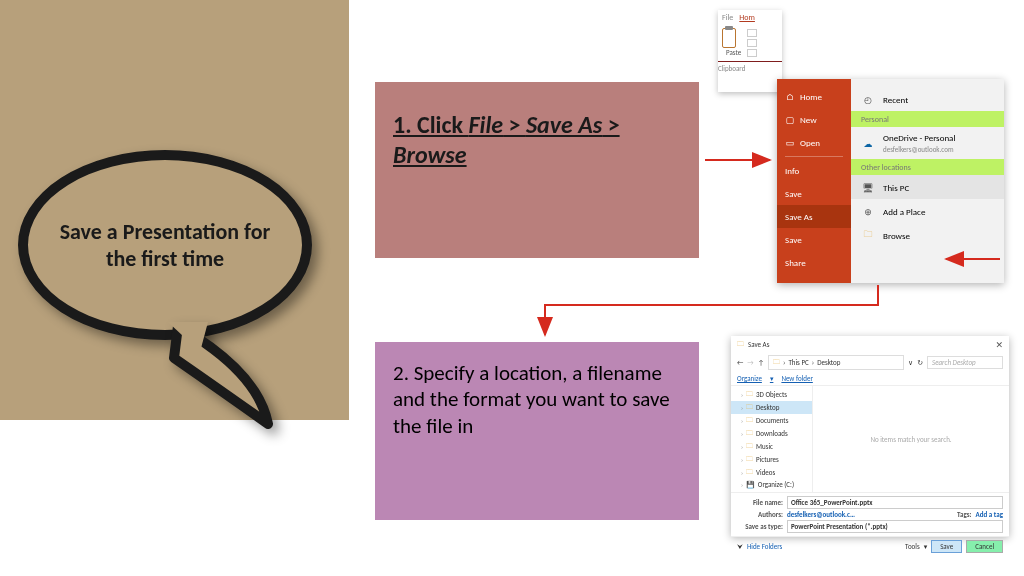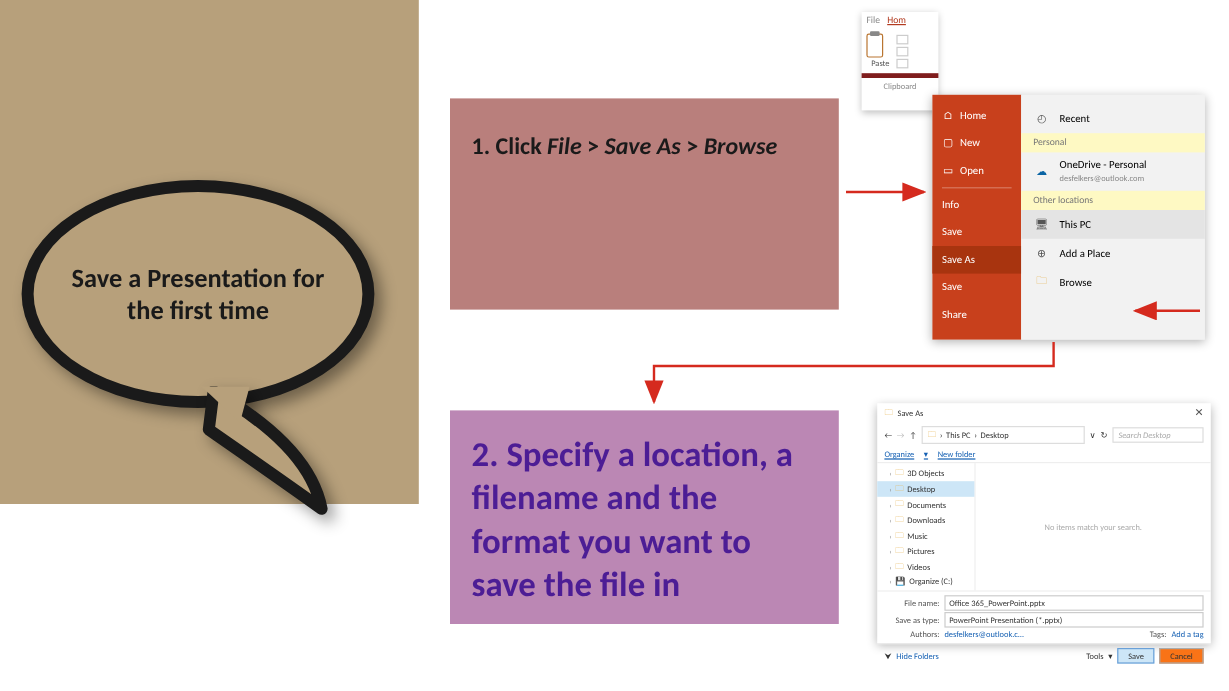--- a/index.html
+++ b/index.html
@@ -4,75 +4,75 @@
 <style>
   * { box-sizing: border-box; margin: 0; padding: 0; }
   body { width: 1024px; height: 576px; font-family: Calibri, Arial, sans-serif; background: #fff; position: relative; overflow: hidden; }
   .left-panel { position: absolute; left: 0; top: 0; width: 349px; height: 420px; background: #b7a07b; }
   .bubble-wrap { position: absolute; left: 18px; top: 150px; width: 310px; }
   .bubble-ellipse { width: 294px; height: 190px; border: 10px solid #1a1a1a; border-radius: 50%; background: #b7a07b; display: flex; align-items: center; justify-content: center; text-align: center; filter: drop-shadow(6px 6px 6px rgba(0,0,0,.4)); }
   .bubble-text { font-size: 22px; font-weight: bold; color: #1a1a1a; line-height: 1.25; padding: 0 18px; }
   .bubble-tail { position: absolute; left: 150px; top: 172px; width: 0; height: 0; }
   .bubble-tail svg { filter: drop-shadow(6px 6px 6px rgba(0,0,0,.4)); }
   .box1 { position: absolute; left: 375px; top: 82px; width: 324px; height: 176px; background: #b97f7c; padding: 28px 18px; }
-  .box1 .t { font-size: 20px; font-weight: bold; color: #1a1a1a; line-height: 1.25; }
+  .box1 .t { font-size: 24px; font-weight: bold; color: #1a1a1a; line-height: 1.25; text-decoration: underline; }
   .box1 .t i { font-style: italic; }
   .box2 { position: absolute; left: 375px; top: 342px; width: 324px; height: 178px; background: #bb87b4; padding: 18px 18px; }
-  .box2 .t { font-size: 29px; font-weight: bold; color: #4c1d95; line-height: 1.25; }
+  .box2 .t { font-size: 21px; font-weight: normal; color: #000000; line-height: 1.25; }
   .arrow-red { stroke: #d52a1e; fill: none; stroke-width: 2; }
   .arrow-head { fill: #d52a1e; }
   .arrows { position: absolute; left: 0; top: 0; width: 1024px; height: 576px; pointer-events: none; }
   
   .ribbon { position: absolute; left: 718px; top: 10px; width: 64px; height: 82px; background: #fff; box-shadow: 0 2px 6px rgba(0,0,0,.25); font-size: 8px; color: #555; }
   .ribbon .tabs { display: flex; gap: 6px; padding: 2px 4px; }
   .ribbon .tabs span:first-child { color: #888; }
   .ribbon .tabs span:last-child { color: #b23a1f; text-decoration: underline; }
   .ribbon .clip { display: flex; align-items: flex-end; gap: 2px; padding: 4px 4px 0 4px; }
   .ribbon .paste-ico { width: 14px; height: 20px; border: 1px solid #b97530; border-radius: 2px; position: relative; background: #fff; }
   .ribbon .paste-ico::before { content: ""; position: absolute; top: -3px; left: 2px; width: 8px; height: 4px; background: #888; border-radius: 1px; }
   .ribbon .smalls { display: flex; flex-direction: column; gap: 2px; }
   .ribbon .sm { width: 10px; height: 8px; border: 1px solid #ccc; }
   .ribbon .lbl { text-align: center; padding: 0 4px; font-size: 7px; }
-  .ribbon .grp { text-align: center; font-size: 7px; color: #888; border-top: 4px solid #7f1d1d; margin-top: 4px; padding-top: 2px; }
+  .ribbon .grp { font-size: 7px; color: #888; border-top: 1px solid #7f1d1d; margin-top: 4px; padding-top: 2px; }
   
   .backstage { position: absolute; left: 777px; top: 79px; width: 227px; height: 204px; box-shadow: 0 2px 8px rgba(0,0,0,.3); display: flex; font-size: 9px; background: #f2f2f2; }
   .bs-left { width: 74px; background: #c8401c; color: #fff; display: flex; flex-direction: column; padding-top: 6px; }
   .bs-item { padding: 6px 8px; display: flex; align-items: center; gap: 5px; cursor: default; }
   .bs-item.sel { background: #a8340f; }
   .bs-div { height: 1px; background: rgba(255,255,255,.3); margin: 2px 8px; }
   .bs-ico { width: 10px; height: 10px; display: inline-flex; align-items: center; justify-content: center; }
   .bs-right { flex: 1; background: #f2f2f2; padding: 8px 0; }
   .bs-r-item { padding: 5px 10px; display: flex; align-items: center; gap: 8px; }
-  .bs-r-hdr { padding: 3px 10px; font-size: 8px; color: #777; background: #fef9c3; }
+  .bs-r-hdr { padding: 3px 10px; font-size: 8px; color: #777; background: #bef264; }
   .bs-r-ico { width: 14px; height: 14px; display: inline-flex; align-items: center; justify-content: center; color: #555; }
   .onedrive-ico { color: #0a64a4; }
   .bs-r-sub { font-size: 7px; color: #888; }
   
   .dlg { position: absolute; left: 731px; top: 336px; width: 278px; height: 200px; background: #fff; box-shadow: 0 2px 8px rgba(0,0,0,.3); font-size: 7px; color: #333; display: flex; flex-direction: column; }
   .dlg-title { display: flex; align-items: center; gap: 4px; padding: 3px 6px; }
   .dlg-close { margin-left: auto; font-size: 9px; color: #555; }
   .dlg-path { display: flex; align-items: center; gap: 4px; padding: 2px 6px; }
   .dlg-crumb { flex: 1; border: 1px solid #ddd; padding: 1px 4px; display: flex; gap: 3px; align-items: center; }
   .dlg-search { width: 76px; border: 1px solid #ddd; padding: 1px 4px; color: #aaa; font-style: italic; }
   .dlg-tools { display: flex; gap: 8px; padding: 2px 6px; color: #1560b3; border-bottom: 1px solid #eee; text-decoration: underline; }
   .dlg-body { flex: 1; display: flex; border-bottom: 1px solid #eee; }
   .dlg-tree { width: 82px; border-right: 1px solid #eee; padding: 2px 0; }
   .tree-item { padding: 1px 4px 1px 10px; display: flex; align-items: center; gap: 3px; }
   .tree-item.sel { background: #cde6f7; }
   .tree-caret { color: #888; font-size: 6px; }
   .dlg-main { flex: 1; display: flex; align-items: center; justify-content: center; color: #aaa; }
-  .dlg-form { padding: 2px 6px; }
+  .dlg-form { padding: 2px 6px; font-weight: bold; }
   .dlg-row { display: flex; align-items: center; gap: 4px; margin: 1px 0; }
   .dlg-row .lab { width: 46px; text-align: right; color: #555; }
   .dlg-row .fld { flex: 1; border: 1px solid #ccc; padding: 1px 3px; background: #fff; }
   .dlg-row .lnk { color: #1560b3; }
   .dlg-foot { display: flex; align-items: center; padding: 3px 6px; gap: 4px; border-top: 1px solid #eee; }
   .dlg-foot .hide { color: #1560b3; }
   .dlg-foot .sp { flex: 1; }
-  .dlg-btn { border: 1px solid #aaa; padding: 1px 8px; background: #f97316; }
+  .dlg-btn { border: 1px solid #aaa; padding: 1px 8px; background: #86efac; }
   .dlg-btn.primary { background: #cde6f7; border-color: #6aa0d8; }
   .folder-ico { color: #e4b04a; }
 </style>
 </head>
 <body>
 
 <div class="left-panel">
   <div class="bubble-wrap">
     <div class="bubble-ellipse">
       <div class="bubble-text">Save a Presentation for the first time</div>
@@ -244,30 +244,30 @@
     <div class="dlg-main">
       <span>No items match your search.</span>
     </div>
   </div>
   <div class="dlg-form">
     <div class="dlg-row">
         <span class="lab">File name:</span>
         <span class="fld">Office 365_PowerPoint.pptx</span>
       </div>
     <div class="dlg-row">
-        <span class="lab">Save as type:</span>
-        <span class="fld">PowerPoint Presentation (*.pptx)</span>
-      </div>
-    <div class="dlg-row">
         <span class="lab">Authors:</span>
         <span class="lnk">desfelkers@outlook.c…</span>
       <span style="flex:1"></span>
       <span class="lab">Tags:</span>
         <span class="lnk">Add a tag</span>
     </div>
+    <div class="dlg-row">
+        <span class="lab">Save as type:</span>
+        <span class="fld">PowerPoint Presentation (*.pptx)</span>
+      </div>
   </div>
   <div class="dlg-foot">
     <span>⮟</span>
       <span class="hide">Hide Folders</span>
     <span class="sp"></span>
     <span>Tools</span>
       <span>▾</span>
     <span class="dlg-btn primary">Save</span>
     <span class="dlg-btn">Cancel</span>
   </div>

